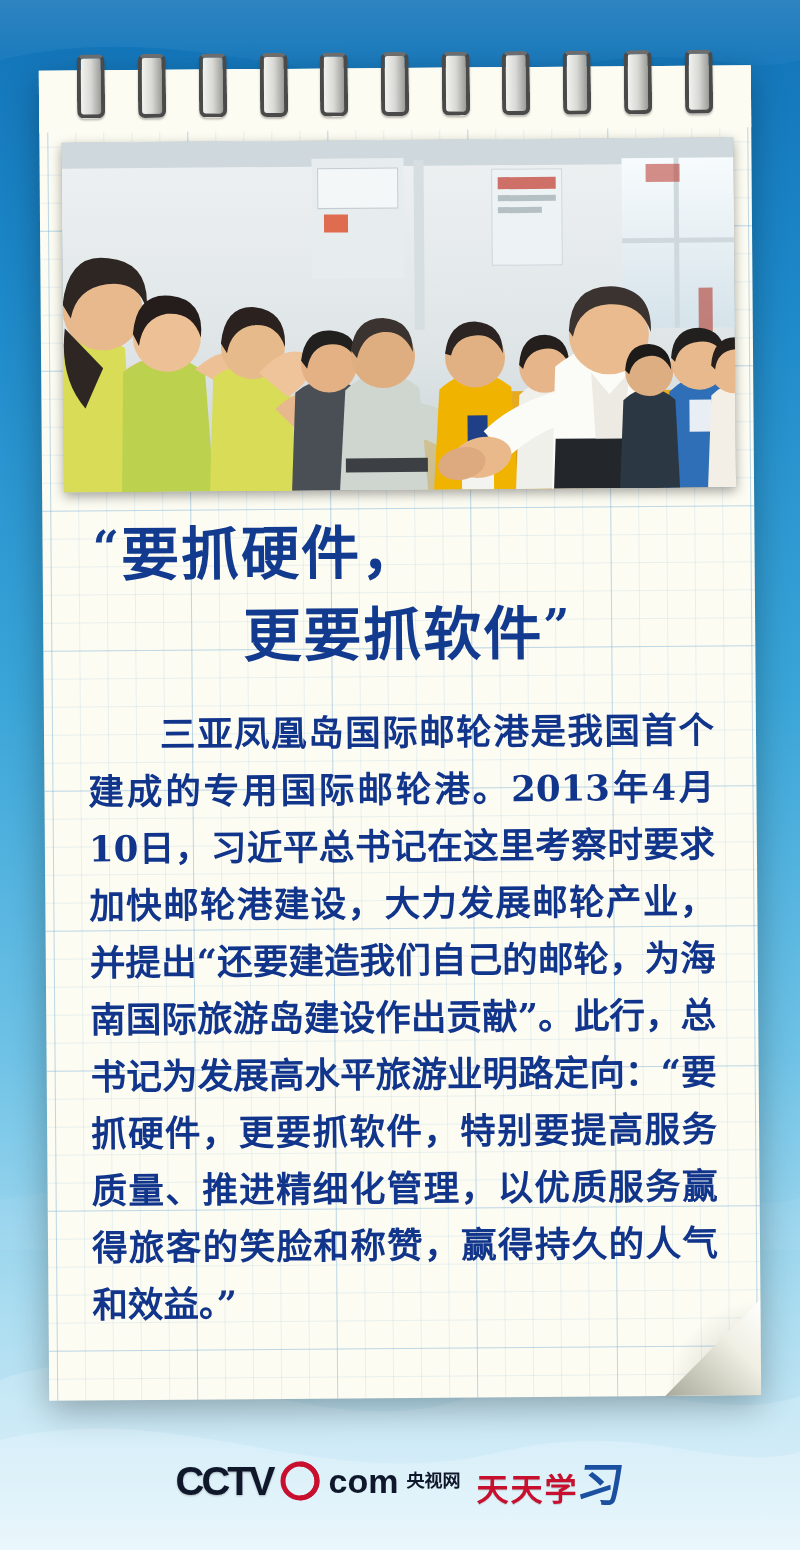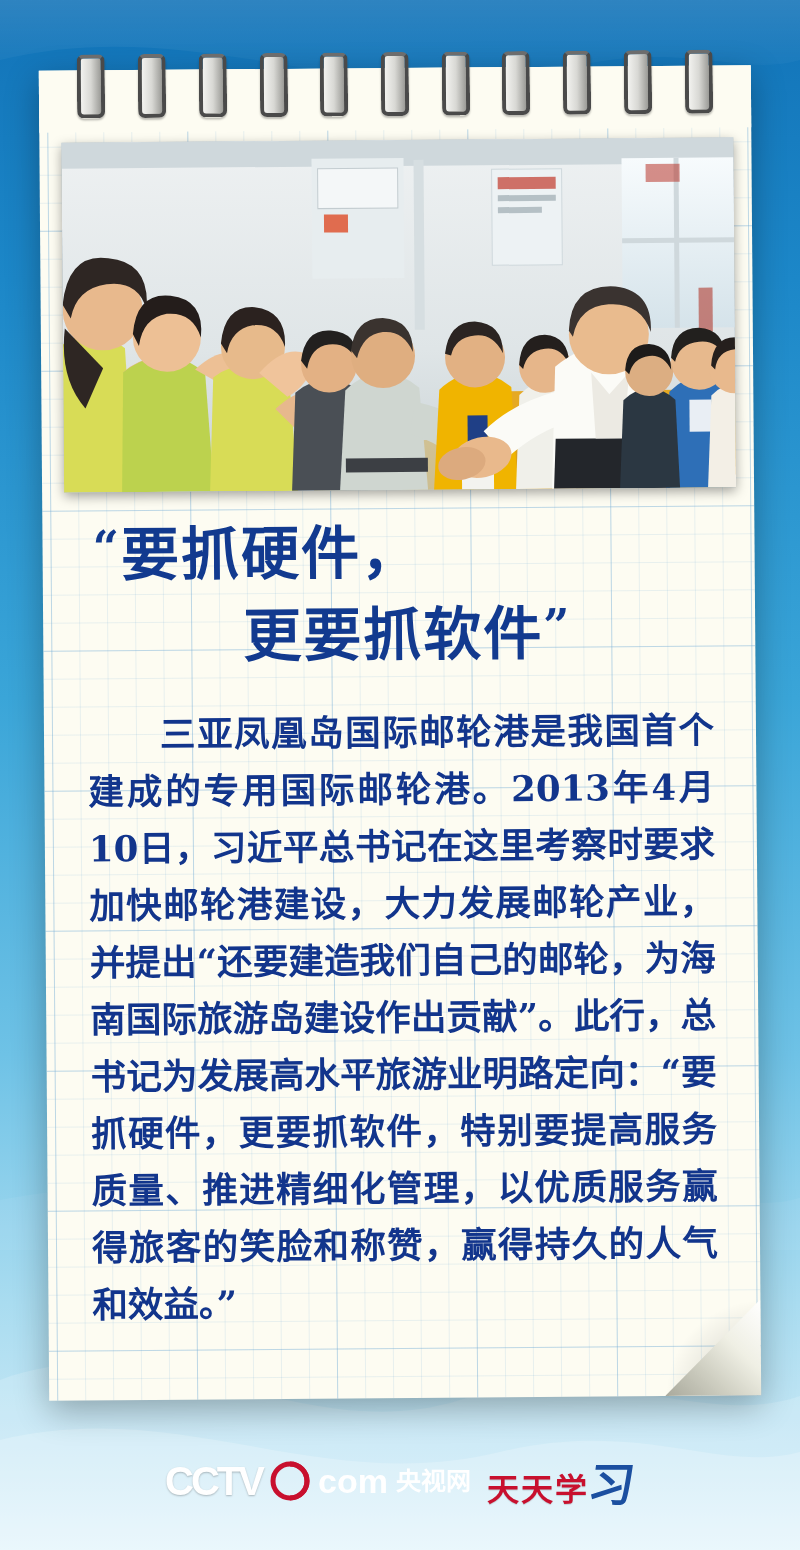--- a/index.html
+++ b/index.html
@@ -161,41 +161,41 @@
     bottom: 36px;
     display: flex;
     justify-content: center;
     align-items: center;
     gap: 16px;
   }
   .cctv-logo {
     display: flex;
     align-items: center;
     gap: 6px;
-    color: #ffffff;
+    color: #0f172a;
     font-family: "Liberation Sans", sans-serif;
     font-weight: bold;
   }
   .cctv-mark {
     font-size: 40px;
     letter-spacing: -3px;
     line-height: 1;
     text-shadow: 0 1px 2px rgba(0,0,0,.25);
   }
   .cctv-ring {
     width: 44px; height: 44px;
     position: relative;
     display: inline-block;
   }
   .cctv-com {
     font-size: 34px;
     line-height: 1;
   }
   .cctv-cn {
-    font-size: 25px;
+    font-size: 18px;
     font-family: "DejaVu Serif", serif;
     line-height: 1;
     margin-left: 2px;
   }
   .brand-tian {
     color: #c8102e;
     font-family: "DejaVu Serif", serif;
     font-weight: bold;
     font-size: 32px;
     letter-spacing: 2px;

